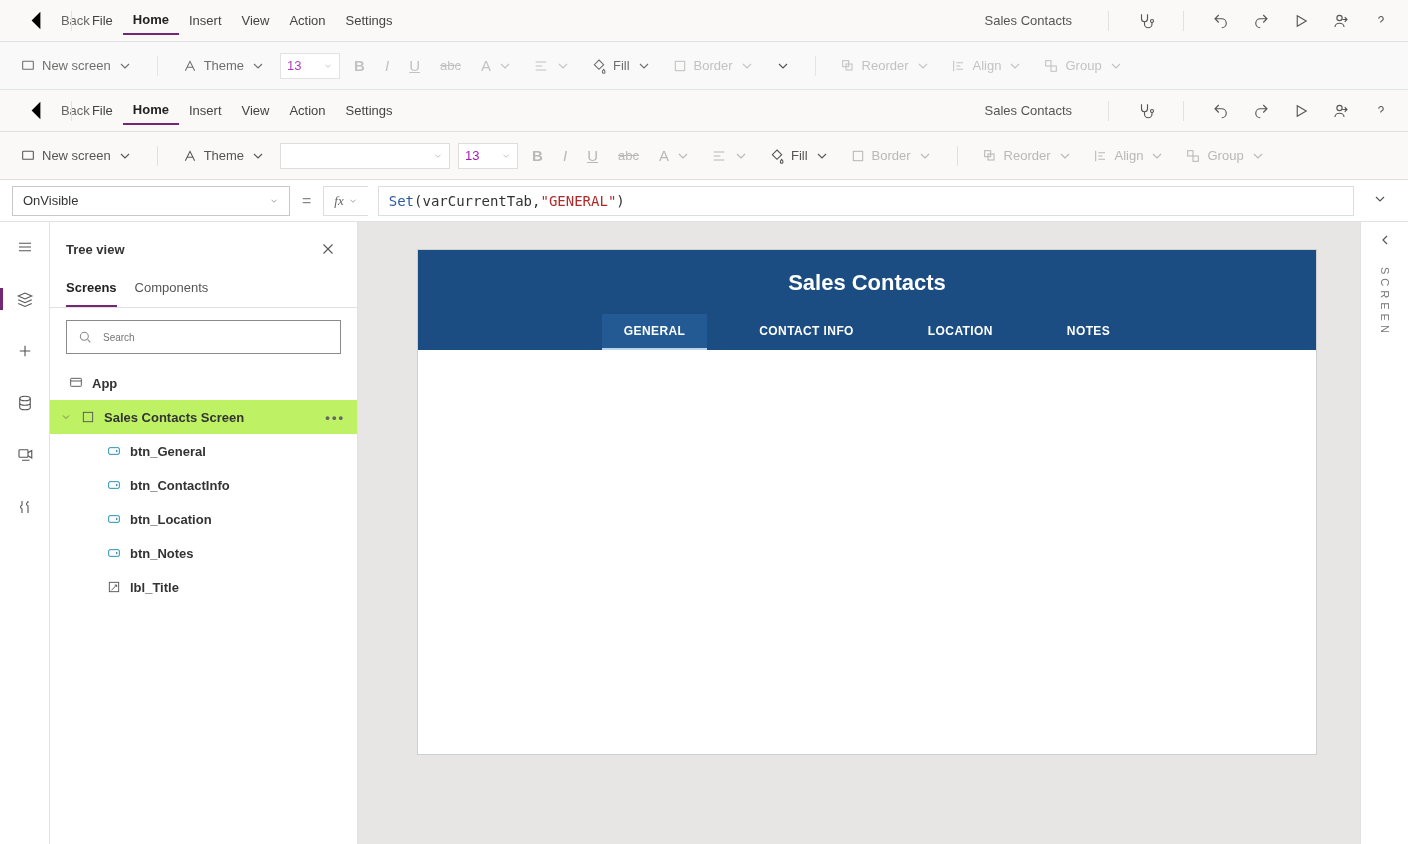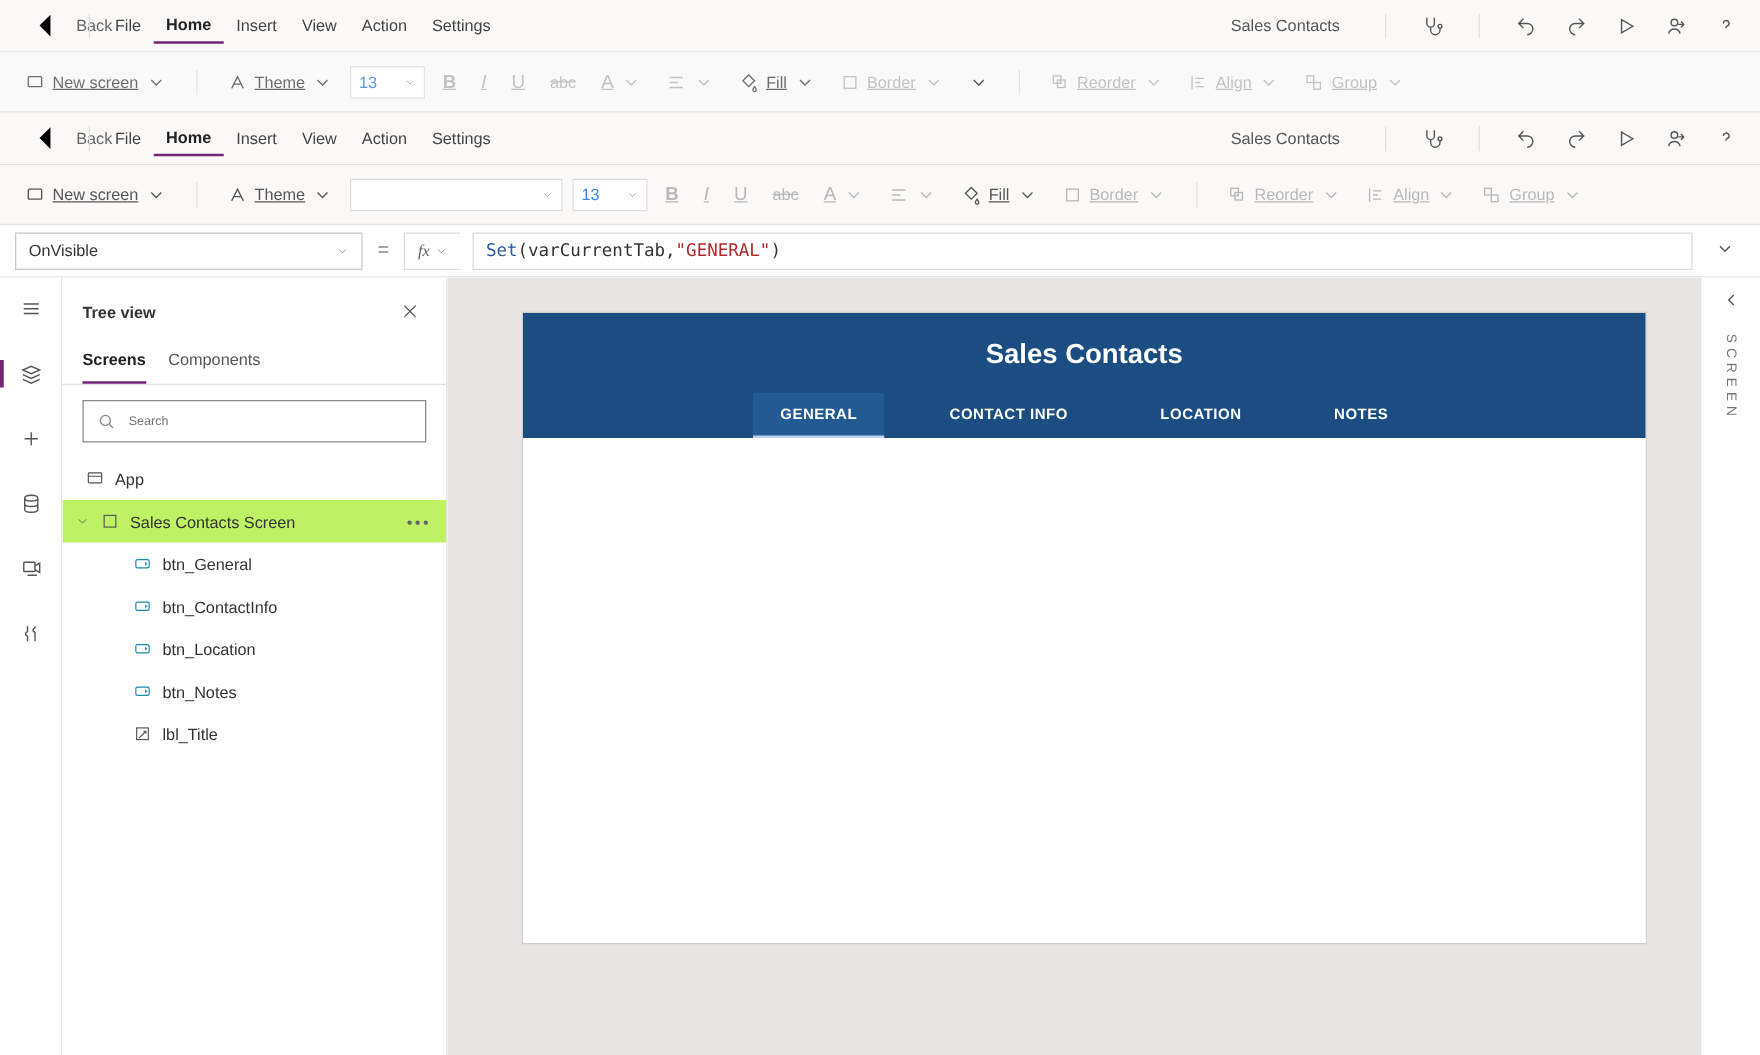--- a/index.html
+++ b/index.html
@@ -44,25 +44,25 @@
   .icon-btn svg { width:18px; height:18px; stroke:#555; fill:none; stroke-width:1.5; }
 
   
   .ribbon {
     display:flex; align-items:center;
     height:48px; padding: 0 14px;
     border-bottom:1px solid var(--border);
     background: var(--panel-bg);
   }
   .ribbon .group { display:flex; align-items:center; gap:8px; }
-  .rbtn { display:flex; align-items:center; gap:6px; padding:4px 6px; color:#555; cursor:pointer; white-space:nowrap;text-decoration:underline; }
+  .rbtn { display:flex; align-items:center; gap:6px; padding:4px 6px; color:#555; cursor:pointer; white-space:nowrap; }
   .rbtn.inactive { color: var(--inactive); }
   .rbtn svg { width:16px; height:16px; stroke: currentColor; fill:none; stroke-width:1.6; }
   .chev { width:10px; height:10px; }
-  .fontsize-box { width:60px; height:26px; border:1px solid #ddd; background:#fff; display:flex; align-items:center; padding:0 6px; color:#3b82f6; }
+  .fontsize-box { width:60px; height:26px; border:1px solid #ddd; background:#fff; display:flex; align-items:center; padding:0 6px; color:#a21caf; }
   .font-box { width:170px; height:26px; border:1px solid #ddd; background:#fff; display:flex; align-items:center; padding:0 6px; color:#666; }
 
   
   .formula-row {
     display:flex; align-items:center;
     height:42px; padding: 6px 12px; gap:10px;
     border-bottom:1px solid var(--border);
     background:#fff;
   }
   .prop-dd {
@@ -95,21 +95,21 @@
 
   .tree { width:308px; border-right:1px solid var(--border); background:#fff; display:flex; flex-direction:column; }
   .tree-head { display:flex; align-items:center; justify-content:space-between; padding:14px 16px 6px; }
   .tree-head h2 { margin:0; font-size:13px; font-weight:600; }
   .tree-tabs { display:flex; gap:18px; padding: 6px 16px 0; border-bottom:1px solid var(--border); }
   .tree-tab { padding:6px 0 10px; cursor:pointer; color:#555; }
   .tree-tab.active { color:#222; font-weight:600; border-bottom:2px solid var(--purple); }
   .search-wrap { padding:12px 16px; }
   .search-box { display:flex; align-items:center; gap:8px; height:34px; border:1px solid #8a8a8a; padding:0 10px; color:#888; }
   .search-box input { border:none; outline:none; flex:1; font-size:10px; color:#333; background:transparent; }
-  .tree-list { flex:1; overflow:auto; }
+  .tree-list { flex:1; overflow:auto;font-weight:bold; }
   .tree-row { display:flex; align-items:center; gap:8px; height:34px; padding:0 12px; cursor:pointer; color:#333; }
   .tree-row.selected { background:#bef264; }
   .tree-row .more { margin-left:auto; color:#666; letter-spacing:2px; }
   .indent-1 { padding-left: 18px; }
   .indent-2 { padding-left: 56px; }
   .tree-row svg { width:16px; height:16px; stroke:#555; fill:none; stroke-width:1.4; }
   .btn-ico svg { stroke:#1a88b0; }
 
   .canvas-area { flex:1; background:#e8e6e4; position:relative; overflow:auto; padding: 28px 60px; }
   .device {

